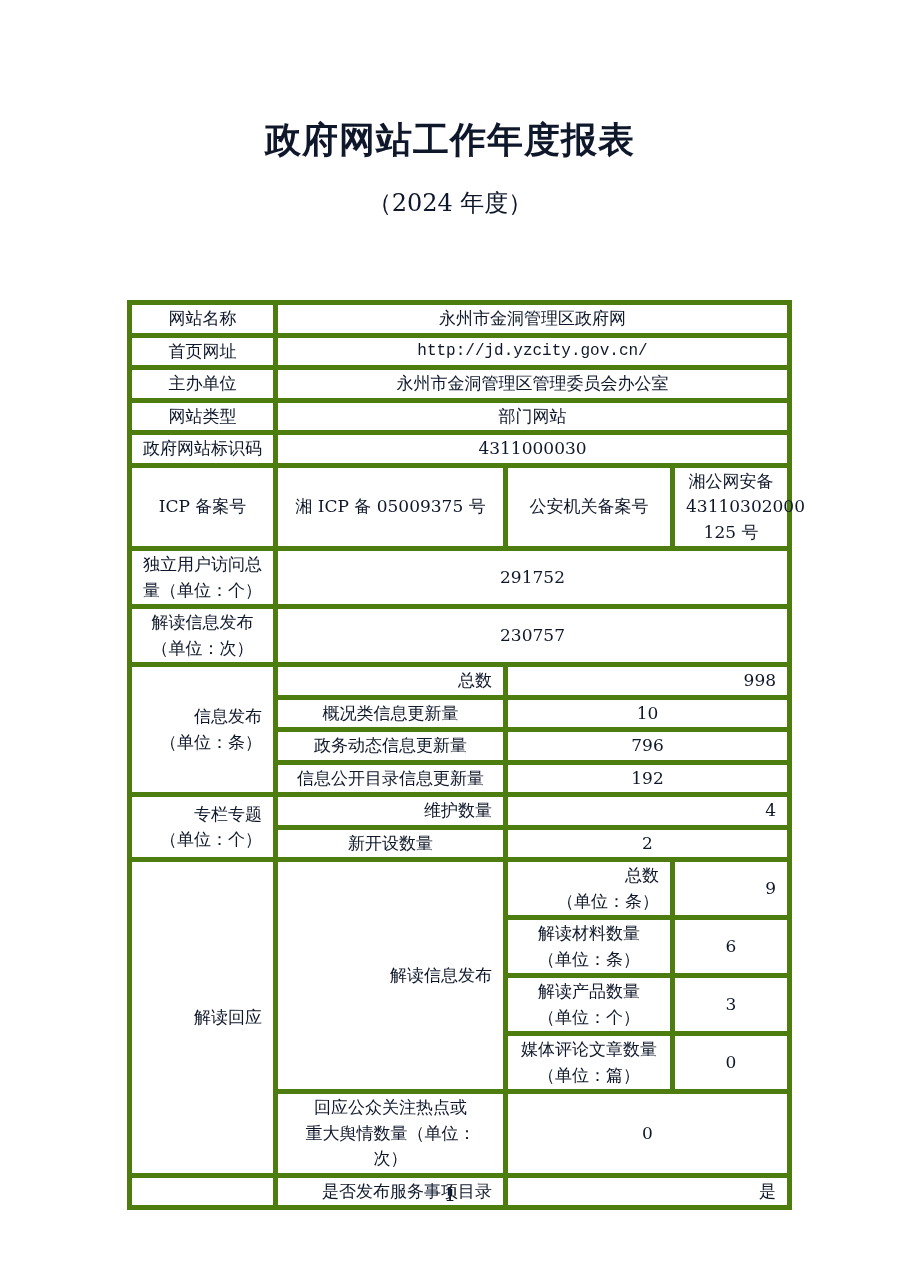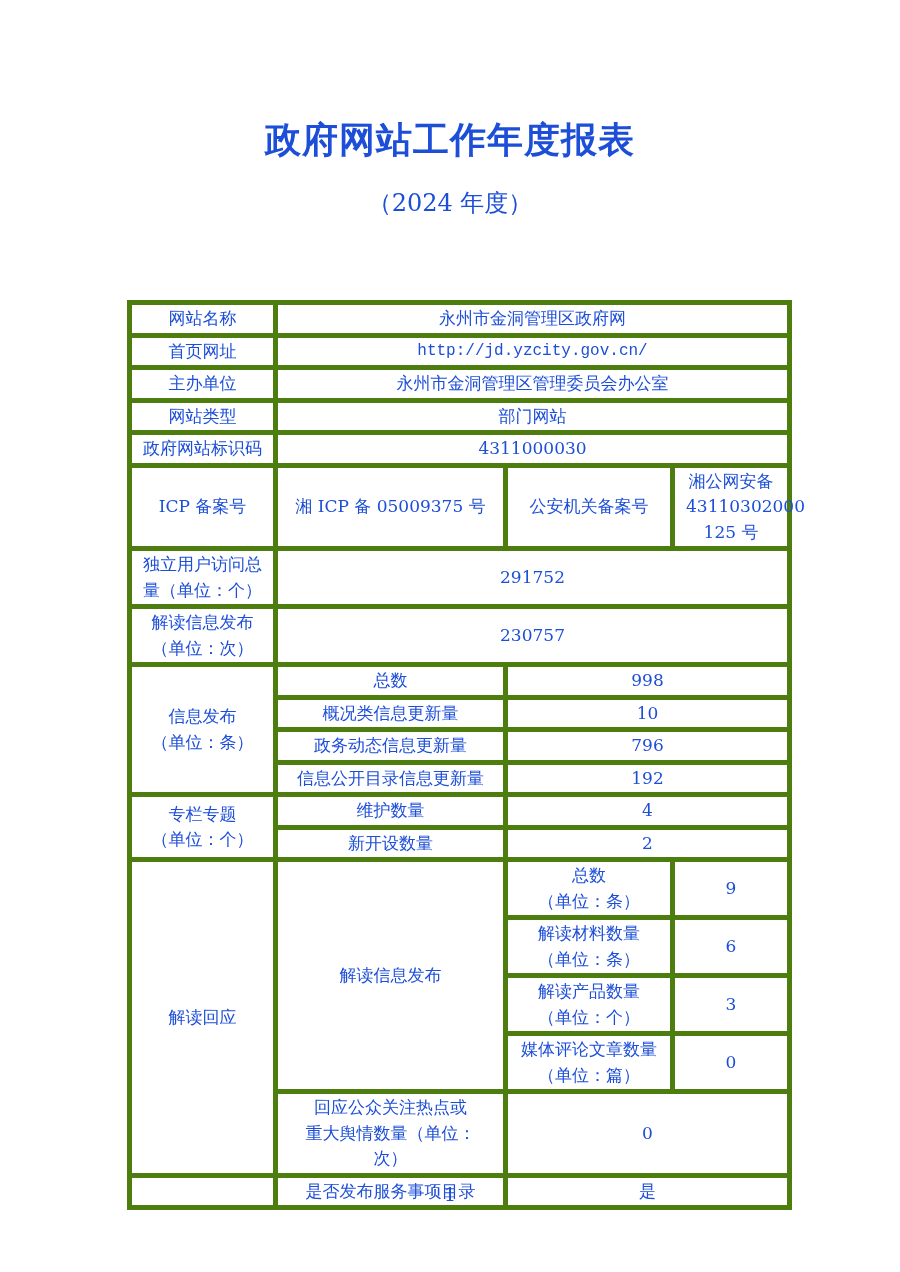--- a/index.html
+++ b/index.html
@@ -2,21 +2,21 @@
 <html><head>
 <meta charset="utf-8">
 <style>
   * { margin:0; padding:0; box-sizing:border-box; }
   html,body { background:#888; }
   .page {
     position:relative;
     width:900px; height:1272px;
     margin:0 auto;
     background:#ffffff;
-    color:#1d4ed8;
+    color:#0f172a;
     font-family:"DejaVu Serif","Liberation Serif",serif;
   }
   .doc-title {
     position:absolute; top:116px; left:0; width:100%;
     text-align:center;
     font-family:"DejaVu Sans","Liberation Sans",sans-serif;
     font-weight:bold;
     font-size:36px;
     letter-spacing:1px;
   }
@@ -48,21 +48,21 @@
     padding:1px 11px;
     line-height:1.5;
   }
   tr.h31 { height:31px; }
   tr.h83 { height:83px; }
   tr.h54 { height:54px;margin-top:40px; }
   tr.h55 { height:55px; }
   tr.h52 { height:52px; }
   tr.h79 { height:79px; }
   tr.h32 { height:32px; }
-  tr.grp td { border-top-width:2px; }
+  tr.grp td { border-top-width:2px;text-align:right; }
   td.url { font-family:Liberation Mono, monospace; font-size:16px;margin-left:20px; }
   .page-num {
     position:absolute; top:1183px; left:0; width:100%;
     text-align:center;
     font-size:19px;
   }
 </style>
 </head>
 <body>
 

